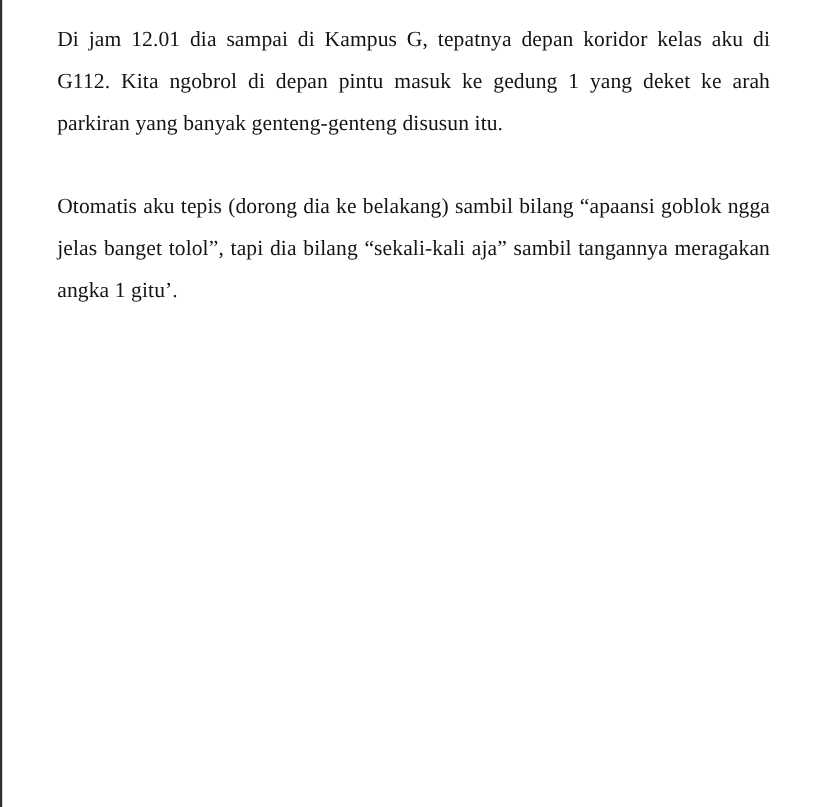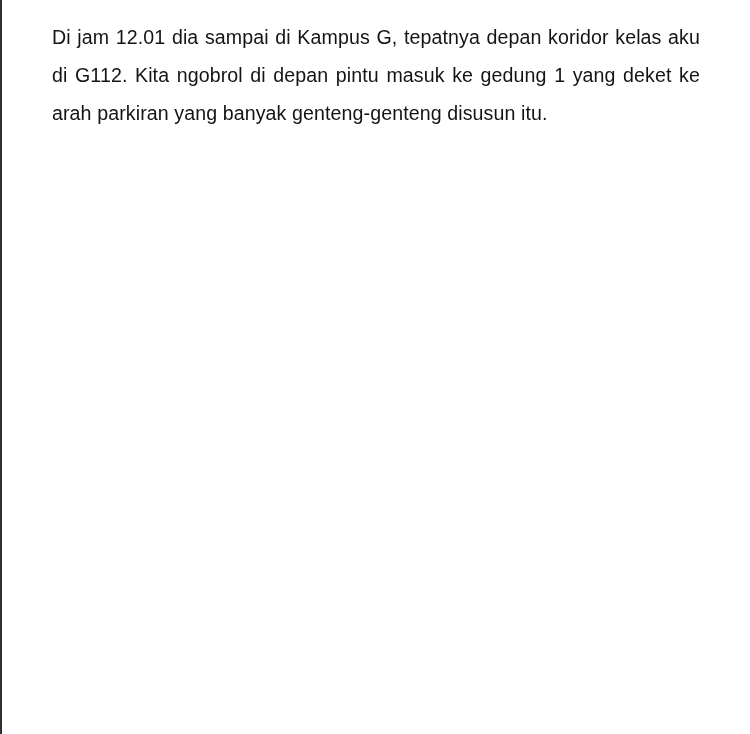--- a/index.html
+++ b/index.html
@@ -19,33 +19,34 @@
       top: 0;
       width: 2px;
       height: 734px;
       background: #2b3138;
     }
     .doc {
       position: absolute;
       left: 52px;
       top: 18px;
       width: 648px;
-      font-family: Liberation Sans, sans-serif;
+      font-family: Liberation Serif, serif;
       font-size: 19.6px;
       line-height: 38px;
       color: #141414;
       letter-spacing: 0.1px;
     }
     .para {
       margin: 0 0 38px 0;
       text-align: justify;
       text-align-last: left;
       word-spacing: 0px;
     }
   </style>
 </head>
 <body>
 
 <div class="left-border"></div>
 
 <div class="doc">
   <p class="para">Di jam 12.01 dia sampai di Kampus G, tepatnya depan koridor kelas aku di G112. Kita ngobrol di depan pintu masuk ke gedung 1 yang deket ke arah parkiran yang banyak genteng-genteng disusun itu.</p>
+  <p class="para">Otomatis aku tepis (dorong dia ke belakang) sambil bilang “apaansi goblok ngga jelas banget tolol”, tapi dia bilang “sekali-kali aja” sambil tangannya meragakan angka 1 gitu’.</p>
 </div>
 
 </body></html>

